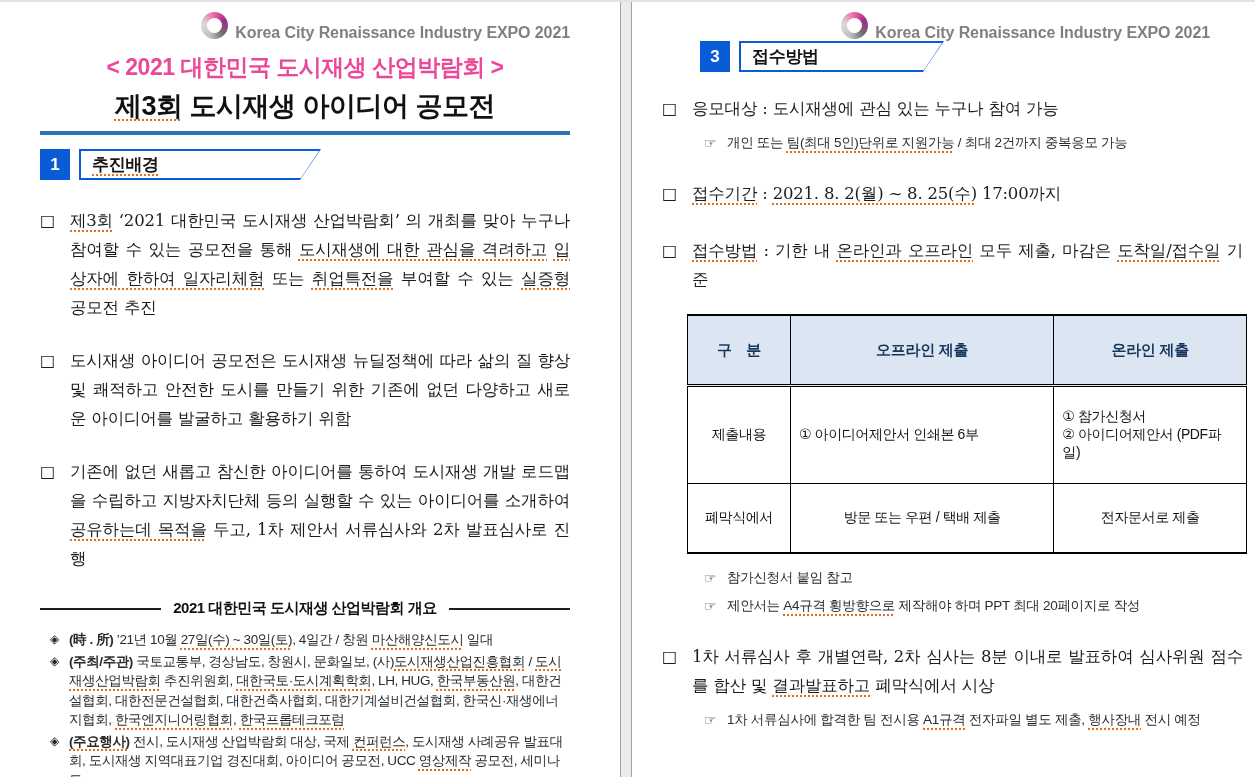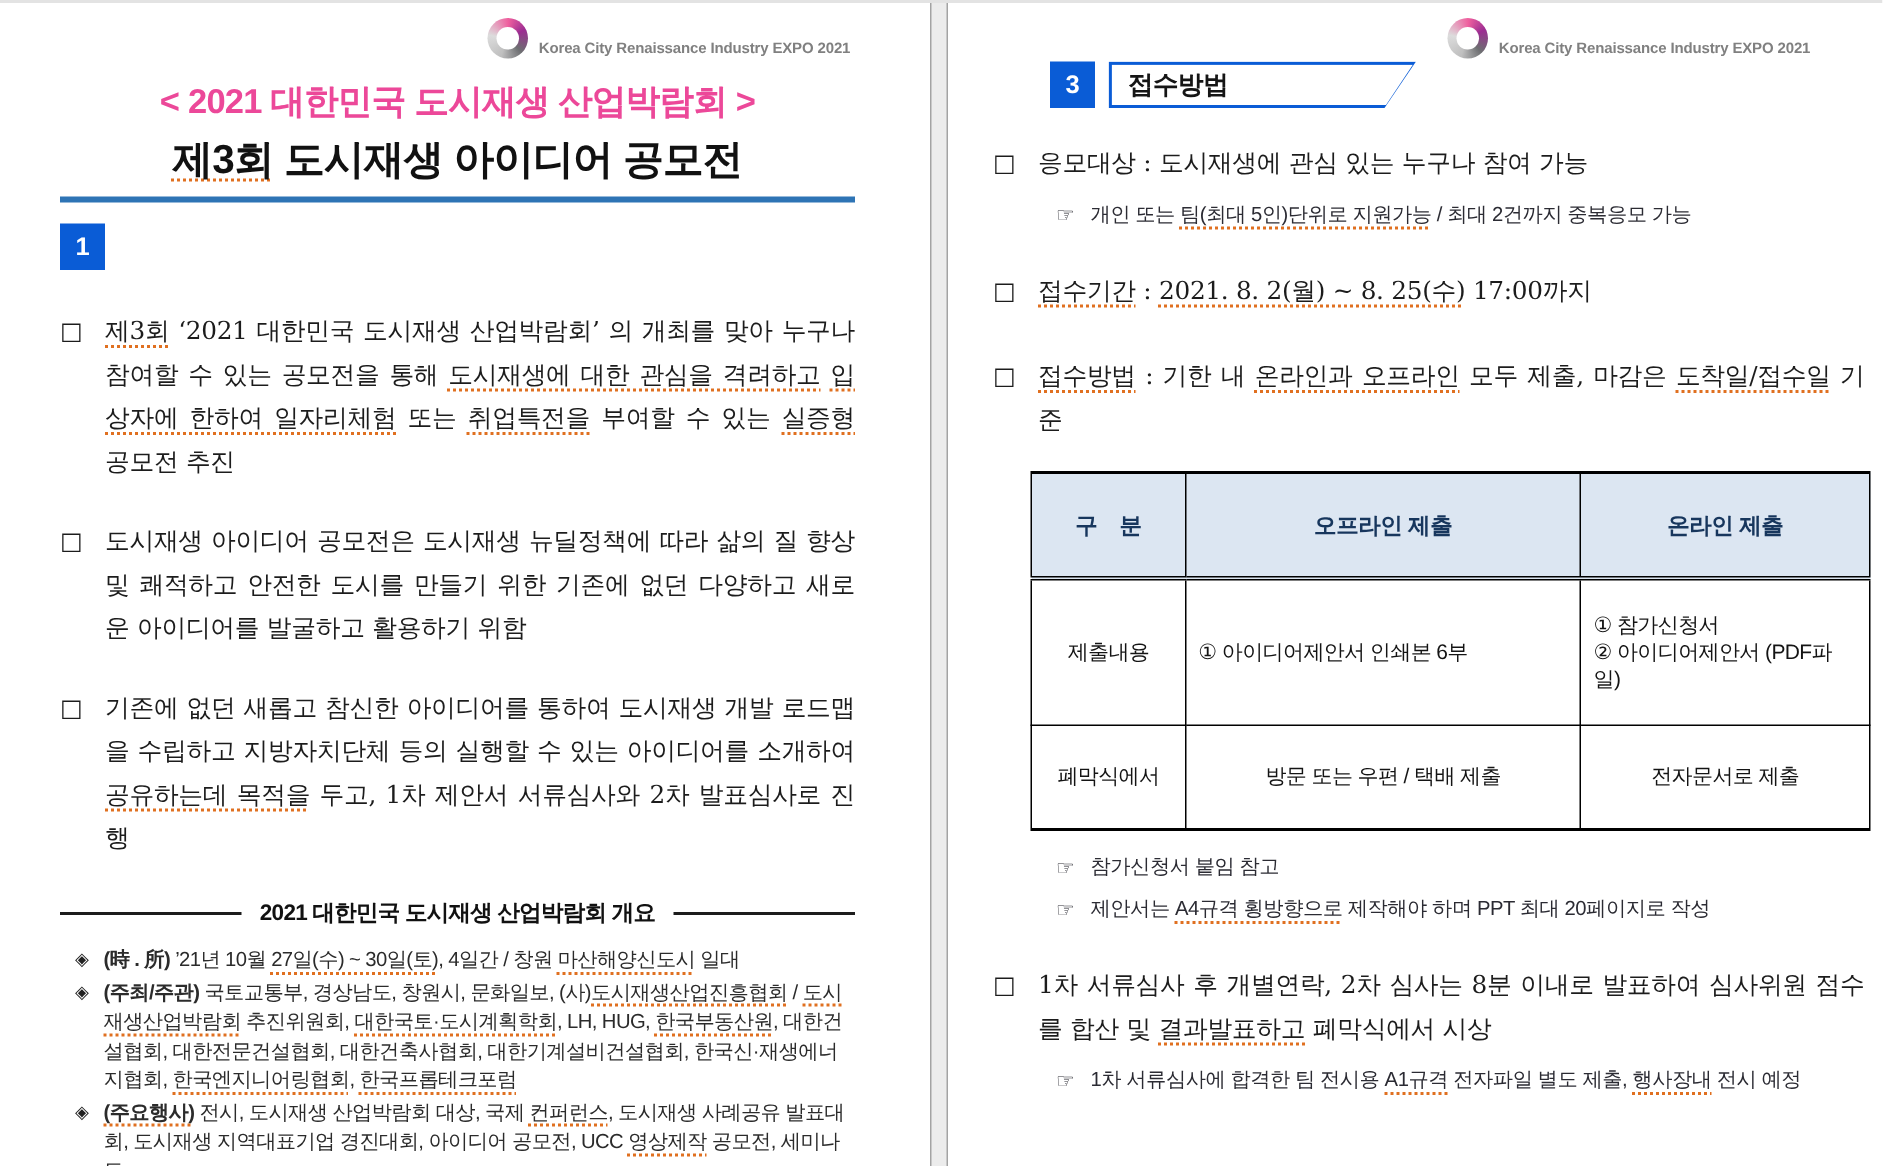--- a/index.html
+++ b/index.html
@@ -13,21 +13,21 @@
 
   
   .logo-row{display:flex;justify-content:flex-end;margin-top:5px;height:32px;}
   .page-right .logo-row{padding-right:33px;}
   .logo{display:flex;align-items:flex-end;gap:7px;}
   .logo-icon{width:27px;height:27px;border-radius:50%;flex:none;position:relative;
     background:conic-gradient(from 200deg,#bfbfbf,#dcdcdc 22%,#ef5f9e 45%,#9c2d92 62%,#6d6e71 82%,#bfbfbf);}
   .logo-icon::after{content:"";position:absolute;inset:6px;background:#fff;border-radius:50%;}
   .logo-line1{font-size:13.5px;font-weight:bold;color:#3f4046;letter-spacing:-0.3px;line-height:15px;}
   .logo-line1 .hl{color:#e31c79;}
-  .logo-line2{font-size:10px;font-weight:bold;color:#808080;letter-spacing:-0.1px;line-height:12px;margin-top:48px;}
+  .logo-line2{font-size:16px;font-weight:bold;color:#808080;letter-spacing:-0.1px;line-height:12px;margin-top:48px;}
 
   
   .doc-subtitle{text-align:center;font-size:23px;font-weight:bold;letter-spacing:-0.5px;margin-top:13px;color:#ec4899;}
   .doc-title{text-align:center;font-size:27px;font-weight:bold;letter-spacing:-0.5px;margin-top:5px;color:#111;}
   .title-rule{height:4px;background:#2e74b5;margin-top:7px;}
 
   
   .sec-header{display:flex;align-items:center;gap:9px;height:31px;}
   .sec-badge{width:30px;height:31px;background:#0a5cd6;color:#fff;font-size:17px;font-weight:bold;
              display:flex;align-items:center;justify-content:center;flex:none;}
@@ -93,20 +93,25 @@
         </div>
       </div>
     </div>
 
     <div class="doc-subtitle">&lt; 2021 대한민국 도시재생 산업박람회 &gt;</div>
     <div class="doc-title"><span class="sq">제3회</span><span> 도시재생 아이디어 공모전</span></div>
     <div class="title-rule"></div>
 
     <div class="sec-header mt14">
       <div class="sec-badge">1</div>
+      <div class="sec-banner" style="width:242px;">
+        <div class="shape"></div>
+        <div class="shape-in"></div>
+        <div class="lbl"><span class="sq">추진배경</span></div>
+      </div>
     </div>
 
     <div class="para mt26">
       <span class="marker">□</span><span><span class="sq">제3회</span><span> ‘2021 대한민국 도시재생 산업박람회’ 의 개최를 맞아 누구나 참여할 수 있는 공모전을 통해 </span><span class="sq">도시재생에 대한 관심을 격려하고</span><span> </span><span class="sq">입상자에 한하여 일자리체험</span><span> 또는 </span><span class="sq">취업특전을</span><span> 부여할 수 있는 </span><span class="sq">실증형</span><span> 공모전 추진</span></span>
     </div>
 
     <div class="para mt24">
       <span class="marker">□</span><span><span>도시재생 아이디어 공모전은 도시재생 뉴딜정책에 따라 삶의 질 향상 및 쾌적하고 안전한 도시를 만들기 위한 기존에 없던 다양하고 새로운 아이디어를 발굴하고 활용하기 위함</span></span>
     </div>
 

